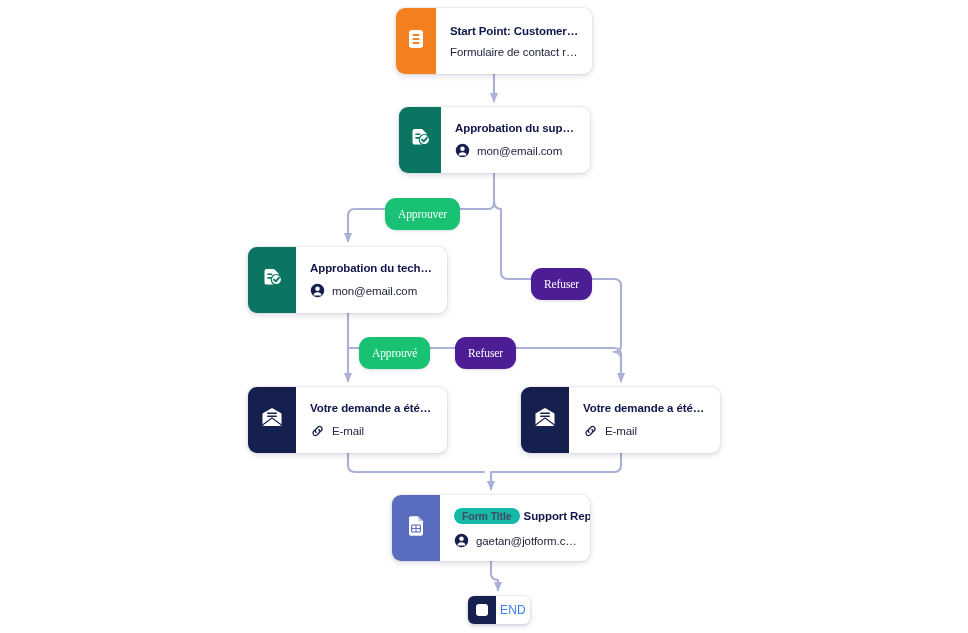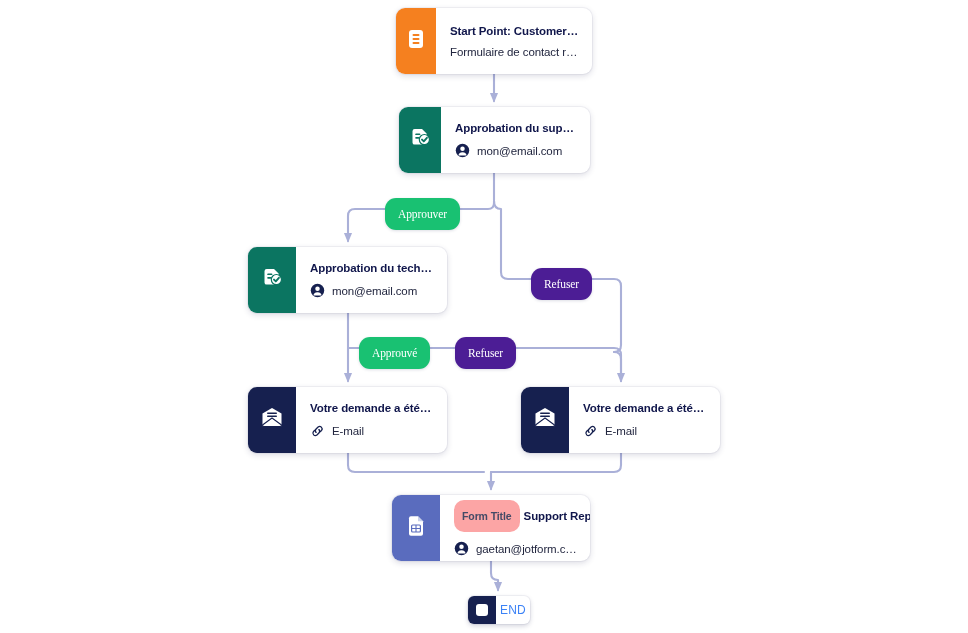--- a/index.html
+++ b/index.html
@@ -101,26 +101,26 @@
   #node-start      .icon-pane { width: 40px; background: #f5801f; }
   #node-support    .icon-pane { width: 42px; background: #0b7561; }
   #node-technician .icon-pane { width: 48px; background: #0b7561; }
   #node-approved   .icon-pane { width: 48px; background: #16204f; }
   #node-refused    .icon-pane { width: 48px; background: #16204f; }
   #node-form       .icon-pane { width: 48px; background: #5a6cbe; }
 
   
   .pill-label {
     display: inline-block;
-    background: #fca5a5;
+    background: #14b8a6;
     color: #444a66;
     font-size: 10.5px;
     font-weight: bold;
     border-radius: 10px;
-    padding: 10px 8px;
+    padding: 2px 8px;
     margin-right: 4px;
     letter-spacing: -0.1px;
   }
   .form-title-row {
     display: flex;
     align-items: center;
     white-space: nowrap;
   }
   .form-title-row .report-name {
     font-size: 11.5px;

